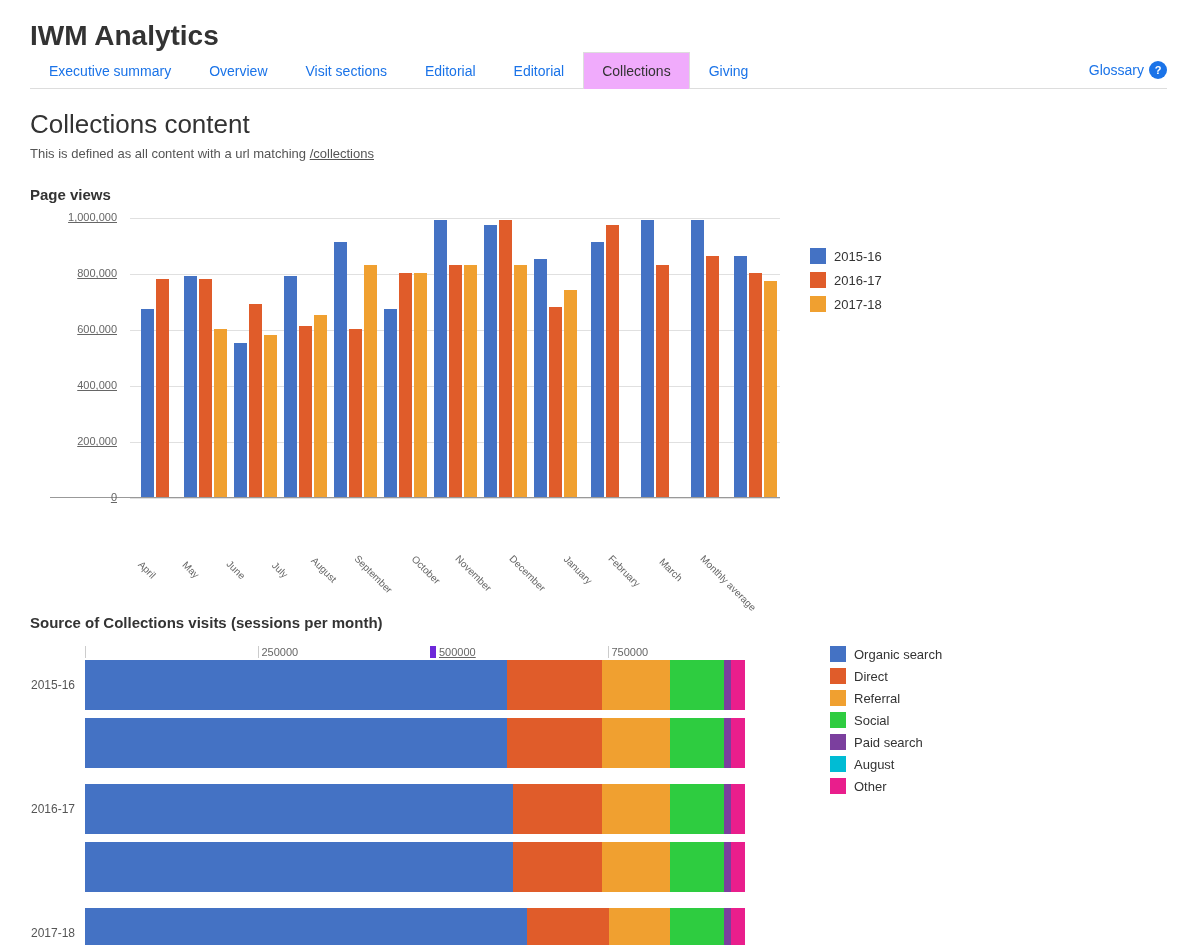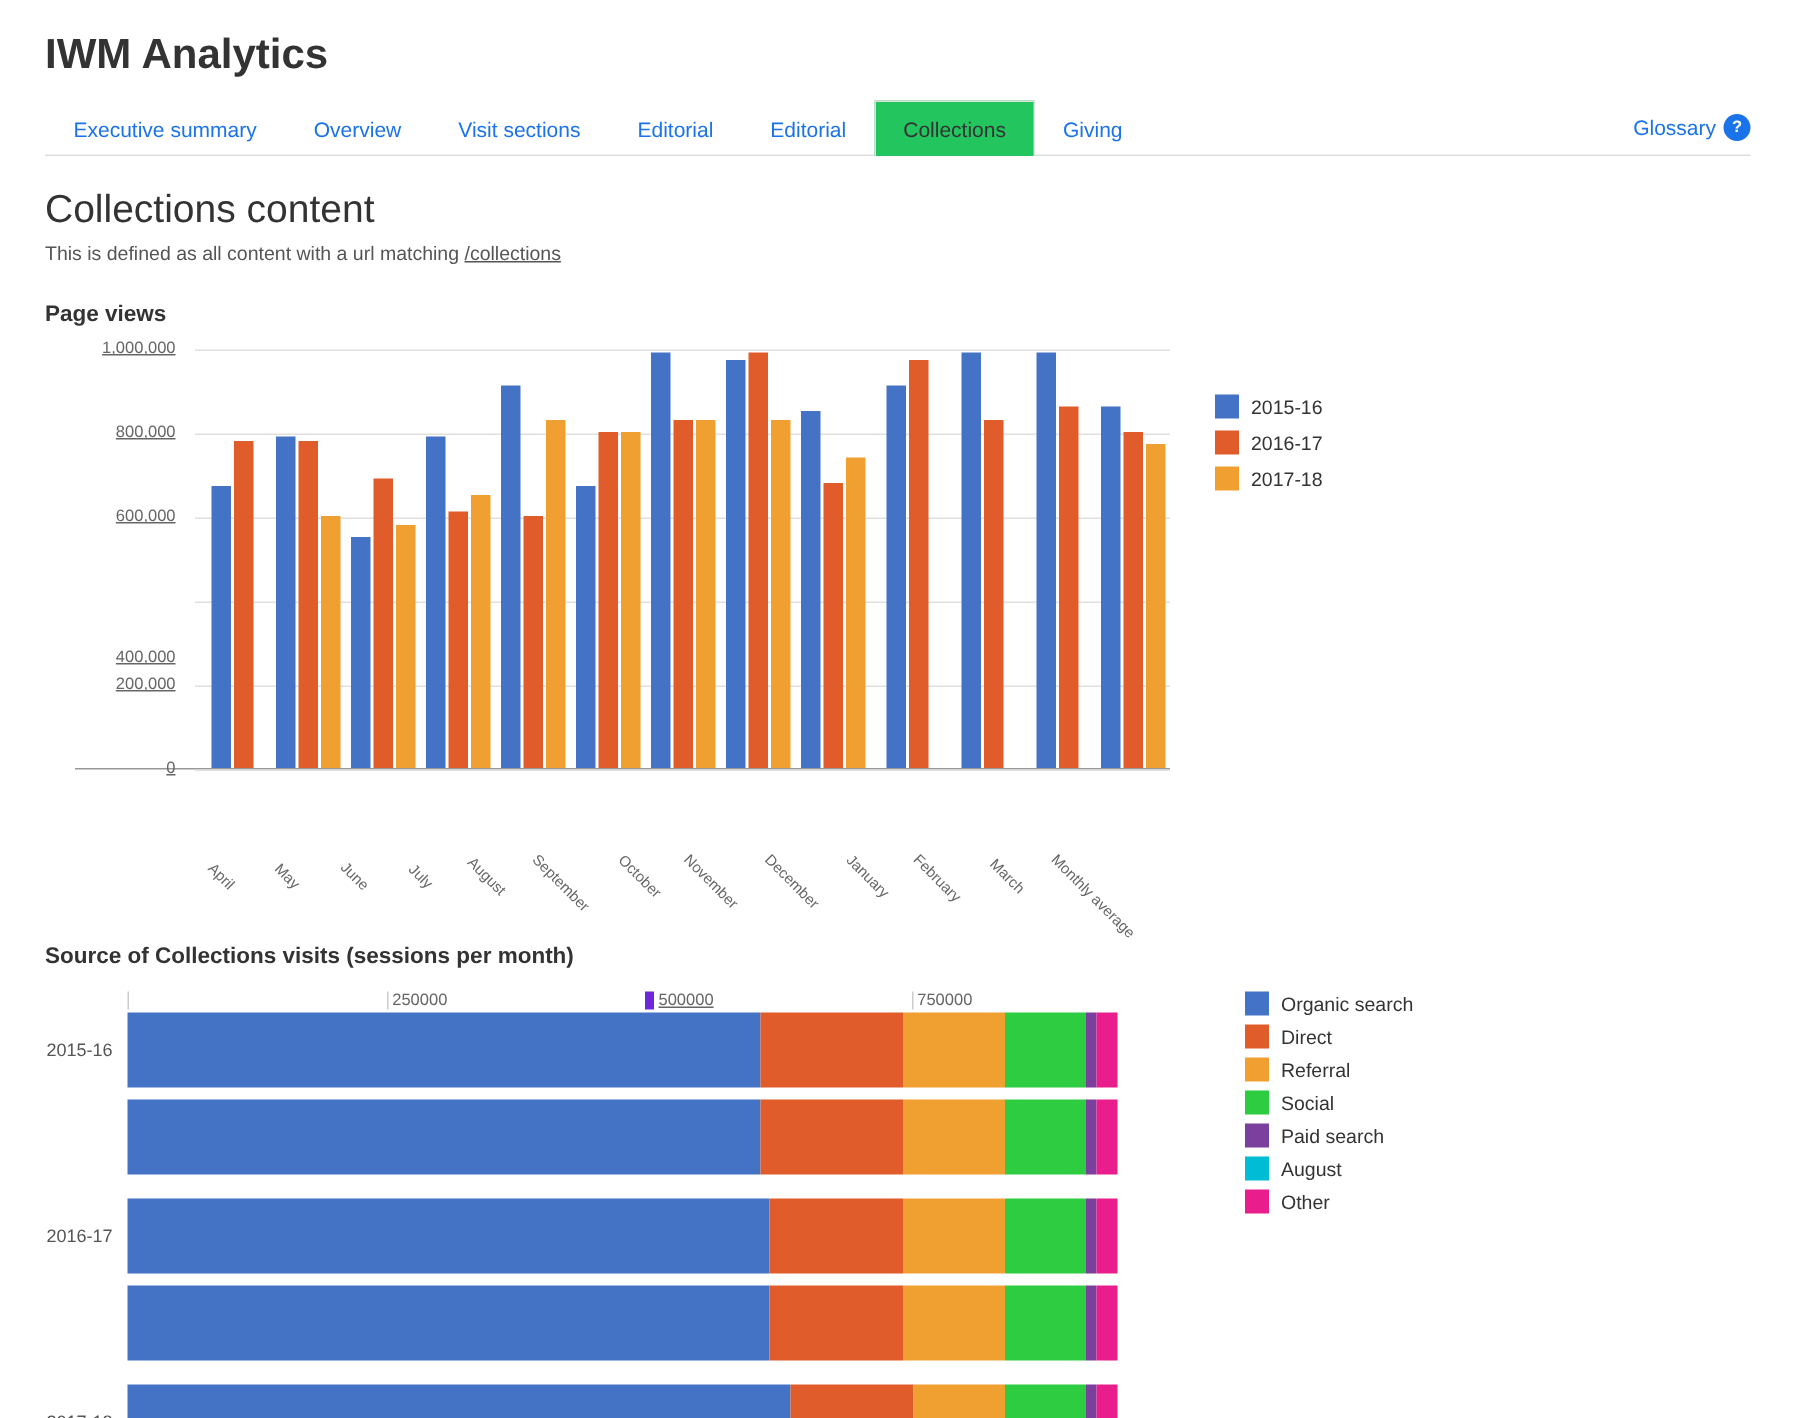--- a/index.html
+++ b/index.html
@@ -1,37 +1,37 @@
 <!DOCTYPE html>
 <html><head>
   <meta charset="utf-8">
   <style>
     * { box-sizing: border-box; margin: 0; padding: 0; }
     body { font-family: Arial, sans-serif; background: #fff; color: #333; font-size: 14px; }
     
     .header { padding: 20px 30px 0; }
-    .app-title { font-size: 28px; font-weight: bold; color: #333; margin-bottom: 15px; }
+    .app-title { font-size: 28px; font-weight: bold; color: #333; }
     
     .nav-tabs { display: flex; border-bottom: 1px solid #ddd; align-items: center; }
     .nav-tab {
       padding: 10px 18px;
       cursor: pointer;
       color: #1a73e8;
       text-decoration: none;
       font-size: 14px;
       border: 1px solid transparent;
       border-bottom: none;
       margin-bottom: -1px;
       background: transparent;
     }
     .nav-tab.active {
       border-color: #ddd;
       border-bottom-color: #fff;
       color: #333;
-      background: #22c55e;
+      background: #f0abfc;
     }
     .nav-right { margin-left: auto; display: flex; align-items: center; gap: 5px; }
     .glossary-link { color: #1a73e8; font-size: 14px; cursor: pointer; }
     .help-icon {
       display: inline-flex; align-items: center; justify-content: center;
       width: 18px; height: 18px; border-radius: 50%; background: #1a73e8;
       color: #fff; font-size: 11px; font-weight: bold;
     }
     
     .content { padding: 20px 30px; }
@@ -117,21 +117,21 @@
   <div class="section">
     <div class="section-title">Page views</div>
 
     <div class="chart-with-legend">
       <div class="chart-container">
         <div class="bar-chart" id="barChart">
           <div class="y-axis" id="yAxis">
               <div class="y-label" style="position: absolute; top: -7px; right: 8px; font-size: 11px; color: rgb(102, 102, 102);">1,000,000</div>
               <div class="y-label" style="position: absolute; top: 49px; right: 8px; font-size: 11px; color: rgb(102, 102, 102);">800,000</div>
               <div class="y-label" style="position: absolute; top: 105px; right: 8px; font-size: 11px; color: rgb(102, 102, 102);">600,000</div>
-              <div class="y-label" style="position: absolute; top: 161px; right: 8px; font-size: 11px; color: rgb(102, 102, 102); margin-top: 38px;">400,000</div>
+              <div class="y-label" style="position: absolute; top: 161px; right: 8px; font-size: 11px; color: rgb(102, 102, 102);">400,000</div>
               <div class="y-label" style="position: absolute; top: 217px; right: 8px; font-size: 11px; color: rgb(102, 102, 102);">200,000</div>
               <div class="y-label" style="position: absolute; top: 273px; right: 8px; font-size: 11px; color: rgb(102, 102, 102);">0</div>
             </div>
           <div class="grid-lines" id="gridLines">
               <div style="position: absolute; left: 0px; right: 0px; top: 0px; border-top: 1px solid rgb(224, 224, 224);"></div>
               <div style="position: absolute; left: 0px; right: 0px; top: 56px; border-top: 1px solid rgb(224, 224, 224);"></div>
               <div style="position: absolute; left: 0px; right: 0px; top: 112px; border-top: 1px solid rgb(224, 224, 224);"></div>
               <div style="position: absolute; left: 0px; right: 0px; top: 168px; border-top: 1px solid rgb(224, 224, 224);"></div>
               <div style="position: absolute; left: 0px; right: 0px; top: 224px; border-top: 1px solid rgb(224, 224, 224);"></div>
               <div style="position: absolute; left: 0px; right: 0px; top: 280px; border-top: 1px solid rgb(224, 224, 224);"></div>

